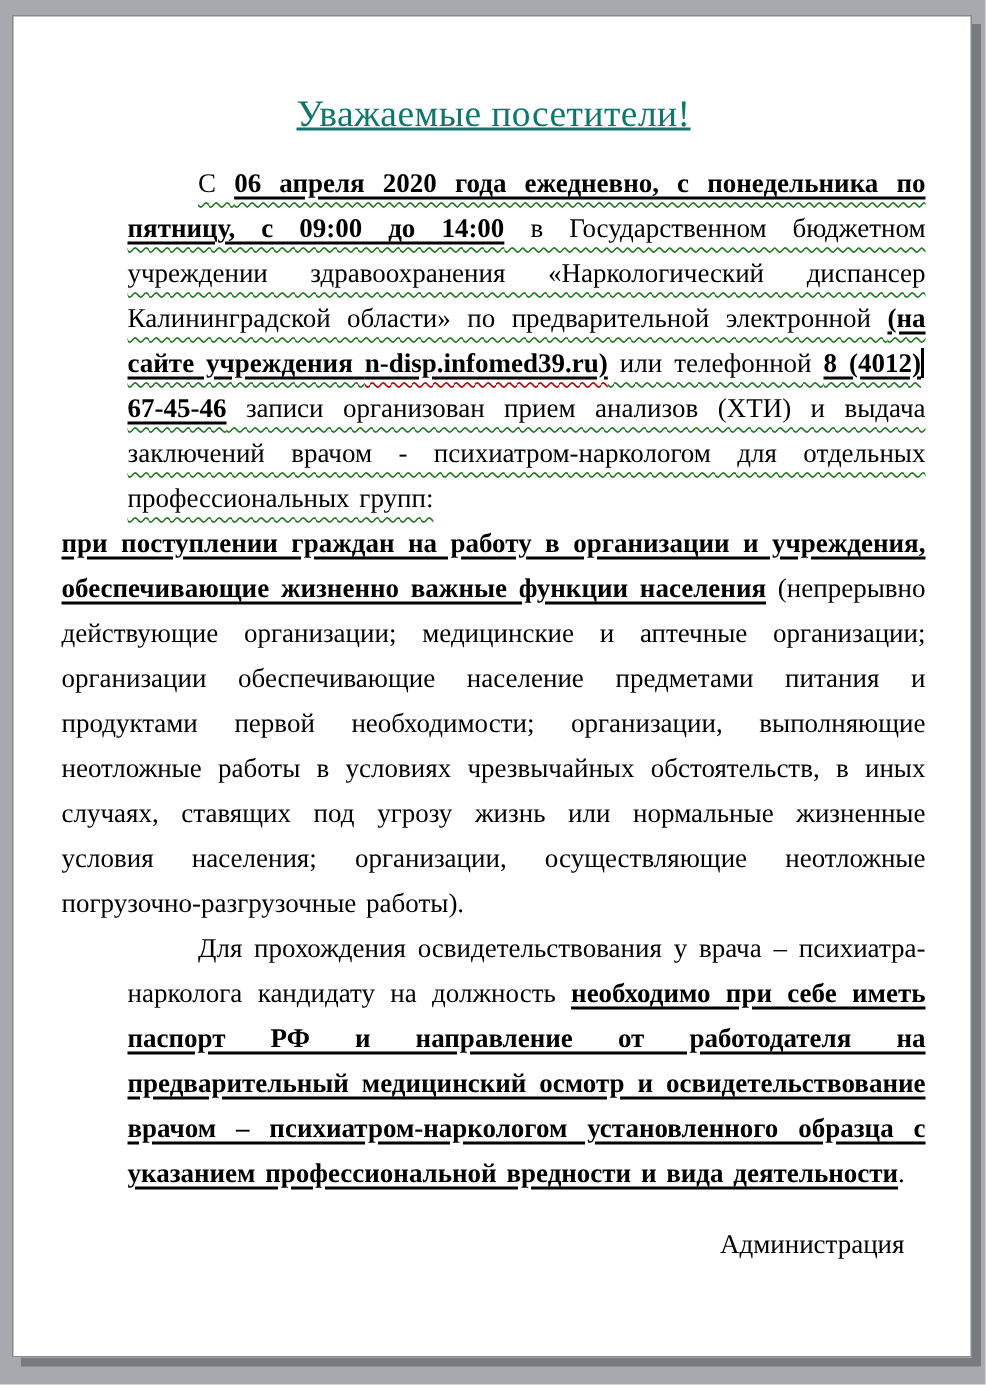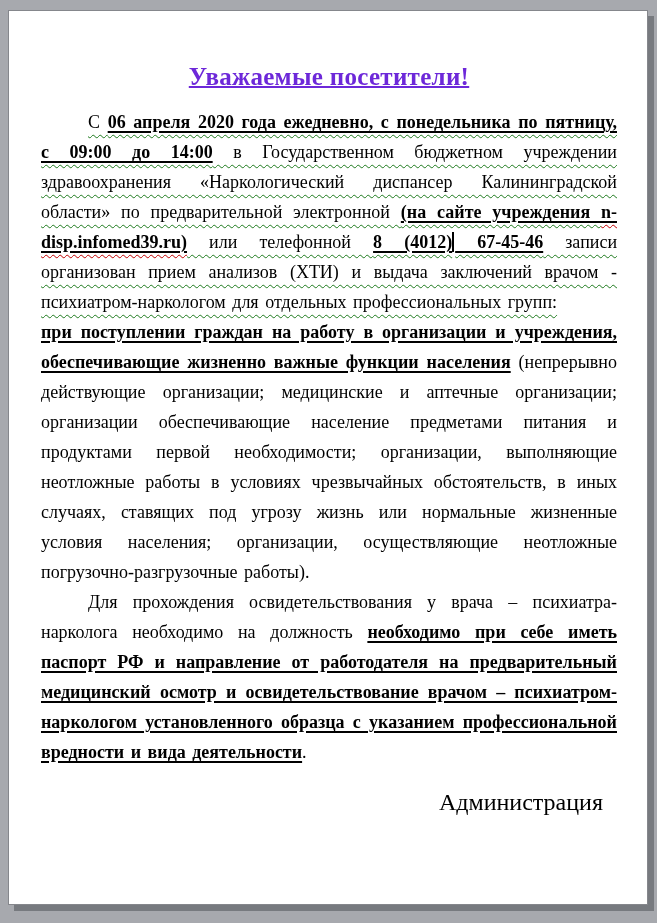--- a/index.html
+++ b/index.html
@@ -21,37 +21,37 @@
     width: 640px;
     height: 895px;
     background: #ffffff;
     border: 1px solid #85878c;
     box-shadow: 6px 6px 0 rgba(80, 83, 90, 0.55);
     box-sizing: border-box;
     padding: 52px 30px 0 32px;
   }
   .doc-title {
     font-size: 25px;
-    font-weight: bold;
+    font-weight: normal;
     text-align: center;
     text-decoration: underline;
     text-decoration-thickness: 2px;
     margin: 0 0 16px 0;
     letter-spacing: 0.3px;
-    color: #6d28d9;
+    color: #0f766e;
   }
   p.body-par {
     font-size: 18px;
     line-height: 30px;
     text-align: justify;
     margin: 0;
     color: #000;
     word-spacing: 2px;
   }
-  p.indent { text-indent: 47px; }
+  p.indent { text-indent: 47px; margin-left: 44px; }
   .b { font-weight: bold; }
   .i { }
   .u {
     text-decoration: underline;
     text-decoration-thickness: 1.5px;
     text-underline-offset: 3px;
   }
   .wg {
     text-decoration: underline wavy #1d7a1d;
     text-decoration-thickness: 1px;
@@ -64,21 +64,21 @@
   }
   .caret {
     display: inline-block;
     width: 2px;
     height: 20px;
     background: #000;
     vertical-align: -4px;
     margin: 0 1px 0 0;
   }
   .signature {
-    font-size: 24px;
+    font-size: 18px;
     text-align: right;
     margin: 22px 14px 0 0;
     color: #000;
   }
 </style>
 </head>
 <body>
 
 <div class="page">
 
@@ -86,18 +86,18 @@
 
   <p class="body-par indent">
     <span class="wg">С </span><span class="b u"><span class="wg">06 апреля 2020 года ежедневно, с понедельника по пятницу, с 09:00 до 14:00</span></span><span class="wg"> в Государственном бюджетном учреждении здравоохранения «Наркологический диспансер Калининградской области» по предварительной электронной </span><span class="b u"><span class="wg">(на сайте учреждения </span><span class="wr">n-disp.infomed39.ru)</span></span><span class="wg"> или телефонной </span><span class="b u"><span class="wg">8 (4012)</span><span class="caret"></span><span class="wg"> 67-45-46</span></span><span class="wg"> записи организован прием анализов (ХТИ) и выдача заключений врачом - психиатром-наркологом для отдельных профессиональных групп:</span>
   </p>
 
   <p class="body-par">
     <span class="b u">при поступлении граждан на работу в организации и учреждения, обеспечивающие жизненно важные функции населения</span><span class="i"> (непрерывно действующие организации; медицинские и аптечные организации; организации обеспечивающие население предметами питания и продуктами первой необходимости; организации, выполняющие неотложные работы в условиях чрезвычайных обстоятельств, в иных случаях, ставящих под угрозу жизнь или нормальные жизненные условия населения; организации, осуществляющие неотложные погрузочно-разгрузочные работы).</span>
   </p>
 
   <p class="body-par indent">
-    <span>Для прохождения освидетельствования у врача – психиатра-нарколога необходимо на должность </span><span class="b u">необходимо при себе иметь паспорт РФ и направление от работодателя на предварительный медицинский осмотр и освидетельствование врачом – психиатром-наркологом установленного образца с указанием профессиональной вредности и вида деятельности</span><span>.</span>
+    <span>Для прохождения освидетельствования у врача – психиатра-нарколога кандидату на должность </span><span class="b u">необходимо при себе иметь паспорт РФ и направление от работодателя на предварительный медицинский осмотр и освидетельствование врачом – психиатром-наркологом установленного образца с указанием профессиональной вредности и вида деятельности</span><span>.</span>
   </p>
 
   <p class="signature">Администрация</p>
 
 </div>
 
 </body></html>

